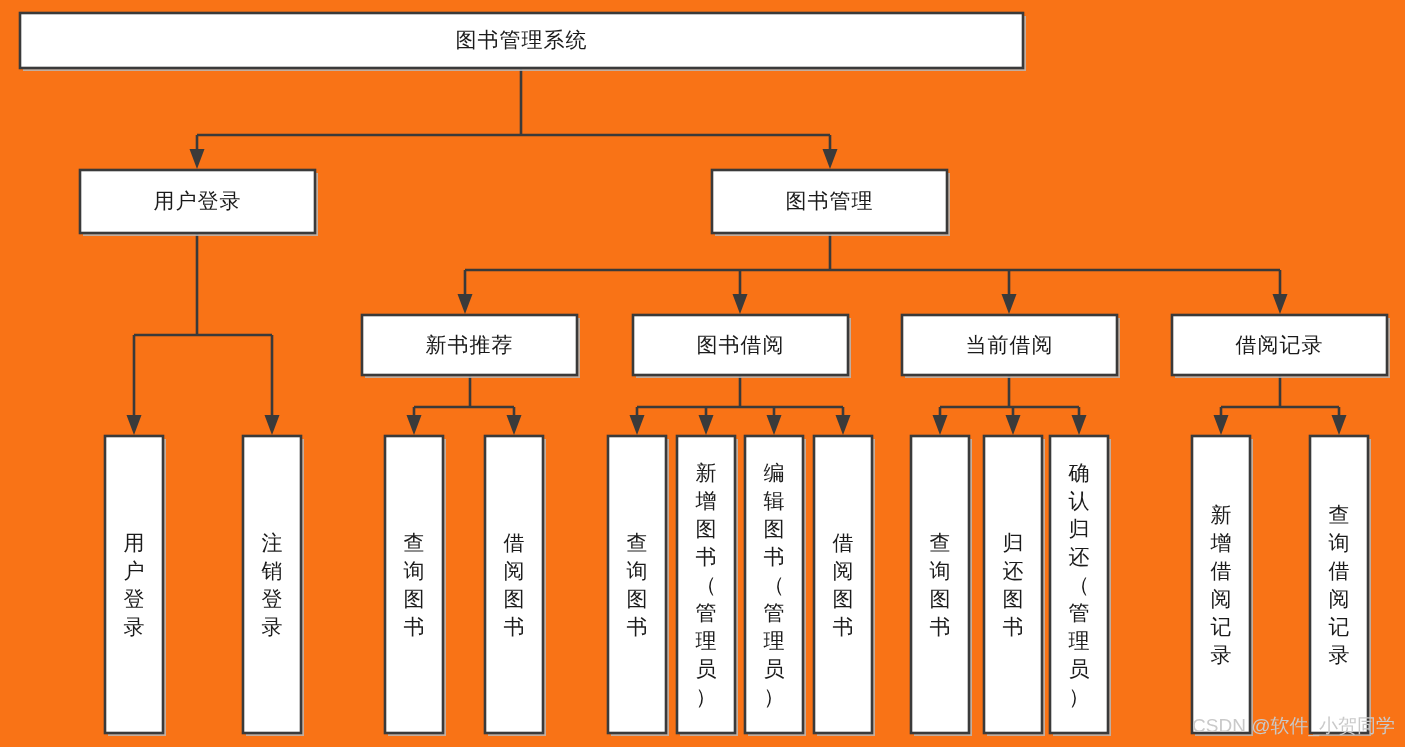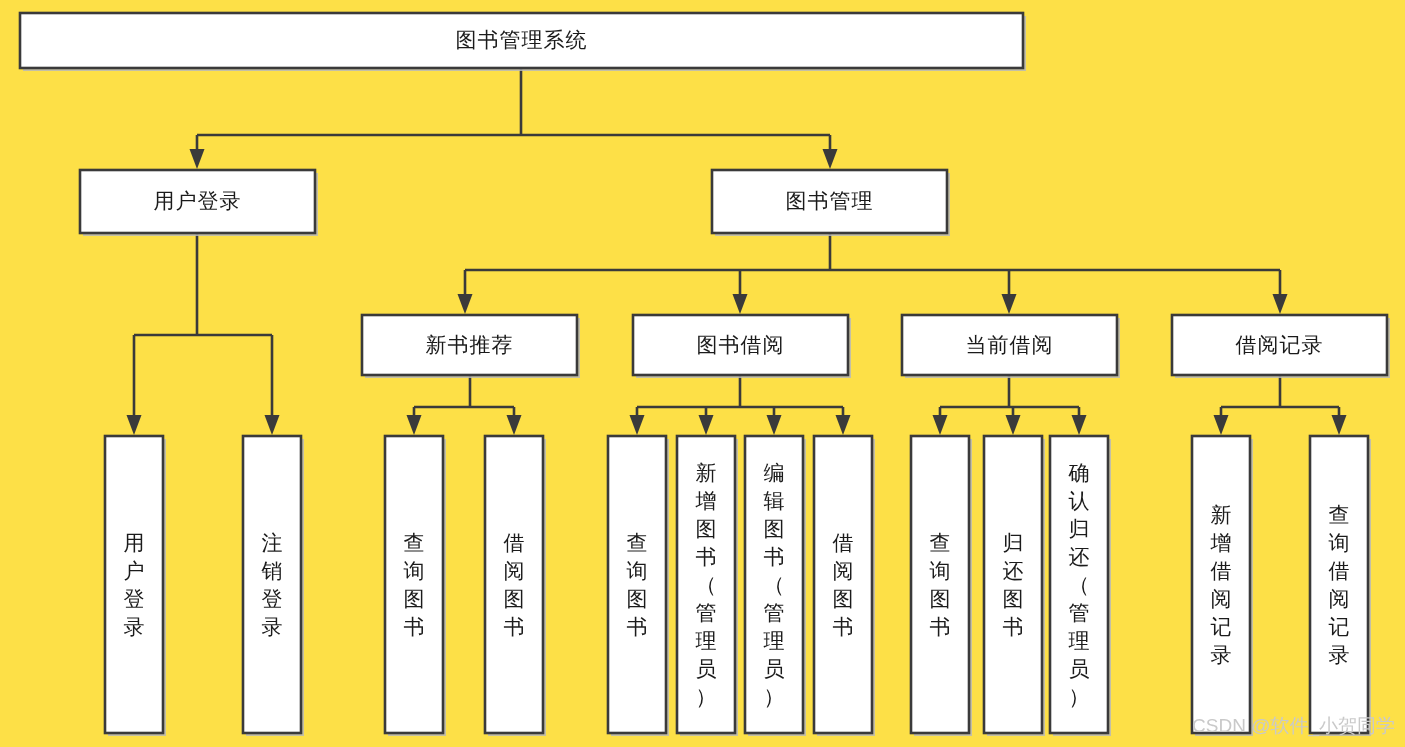--- a/index.html
+++ b/index.html
@@ -8,21 +8,21 @@
     padding: 0;
     background: #ffffff;
   }
   body {
     font-family: "Liberation Sans", "DejaVu Sans", sans-serif;
   }
   #diagram-root {
     position: relative;
     width: 1405px;
     height: 747px;
-    background: #fde047;
+    background: #f97316;
     overflow: hidden;
   }
   svg.diagram-canvas {
     position: absolute;
     left: 0;
     top: 0;
     width: 1405px;
     height: 747px;
     display: block;
   }

